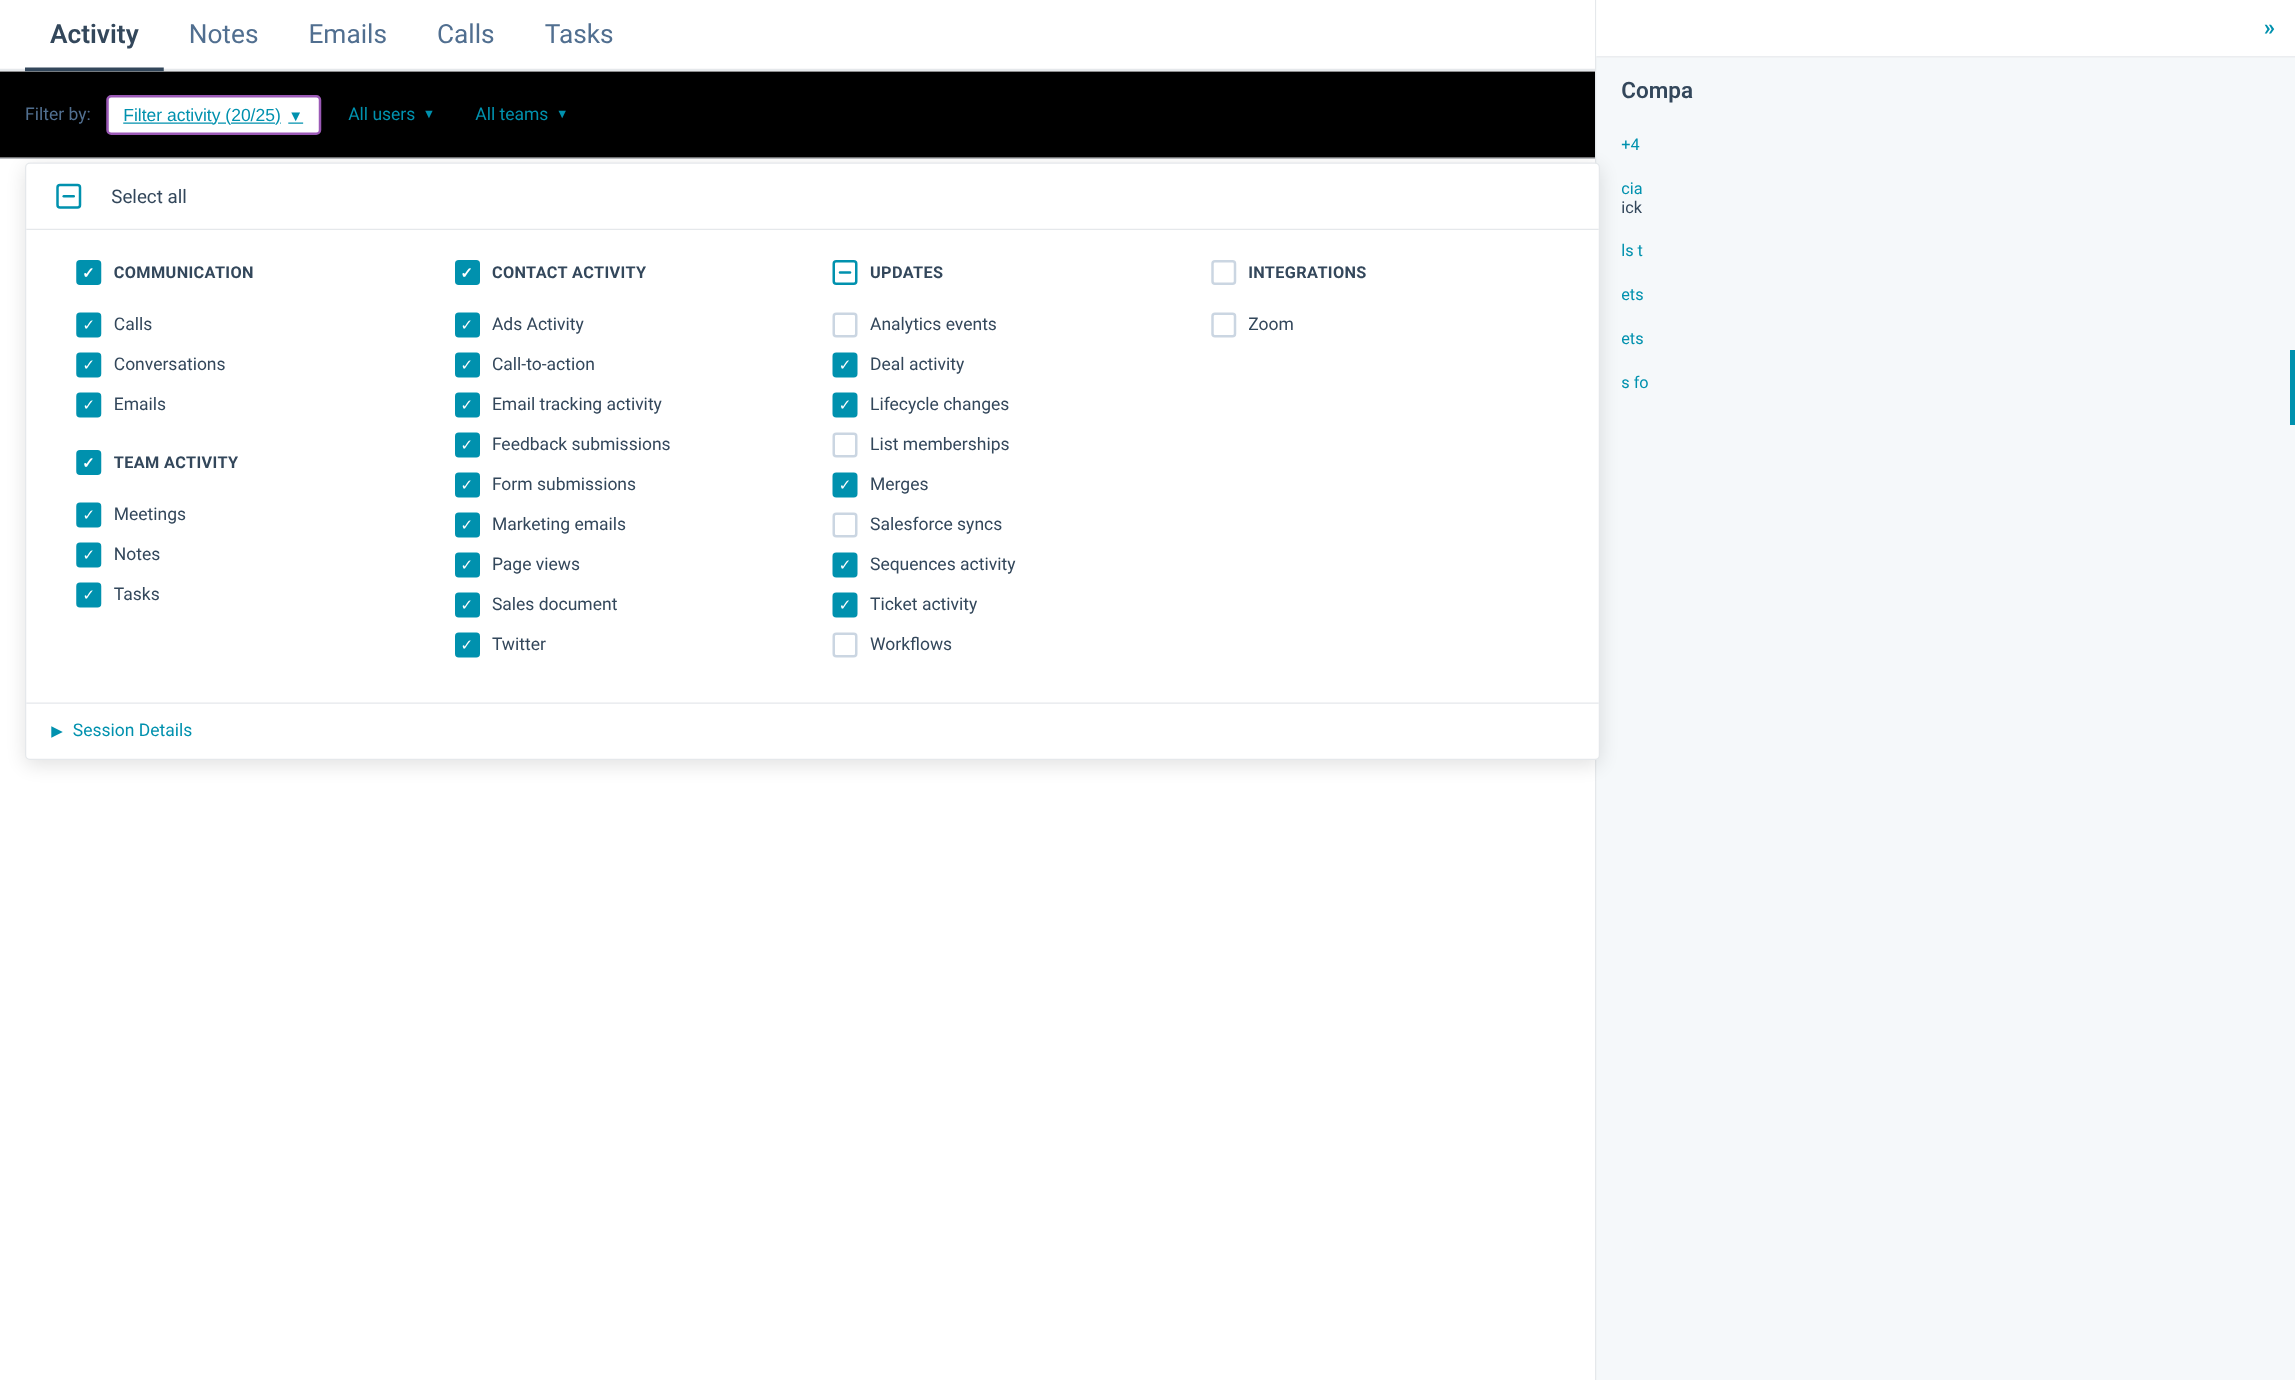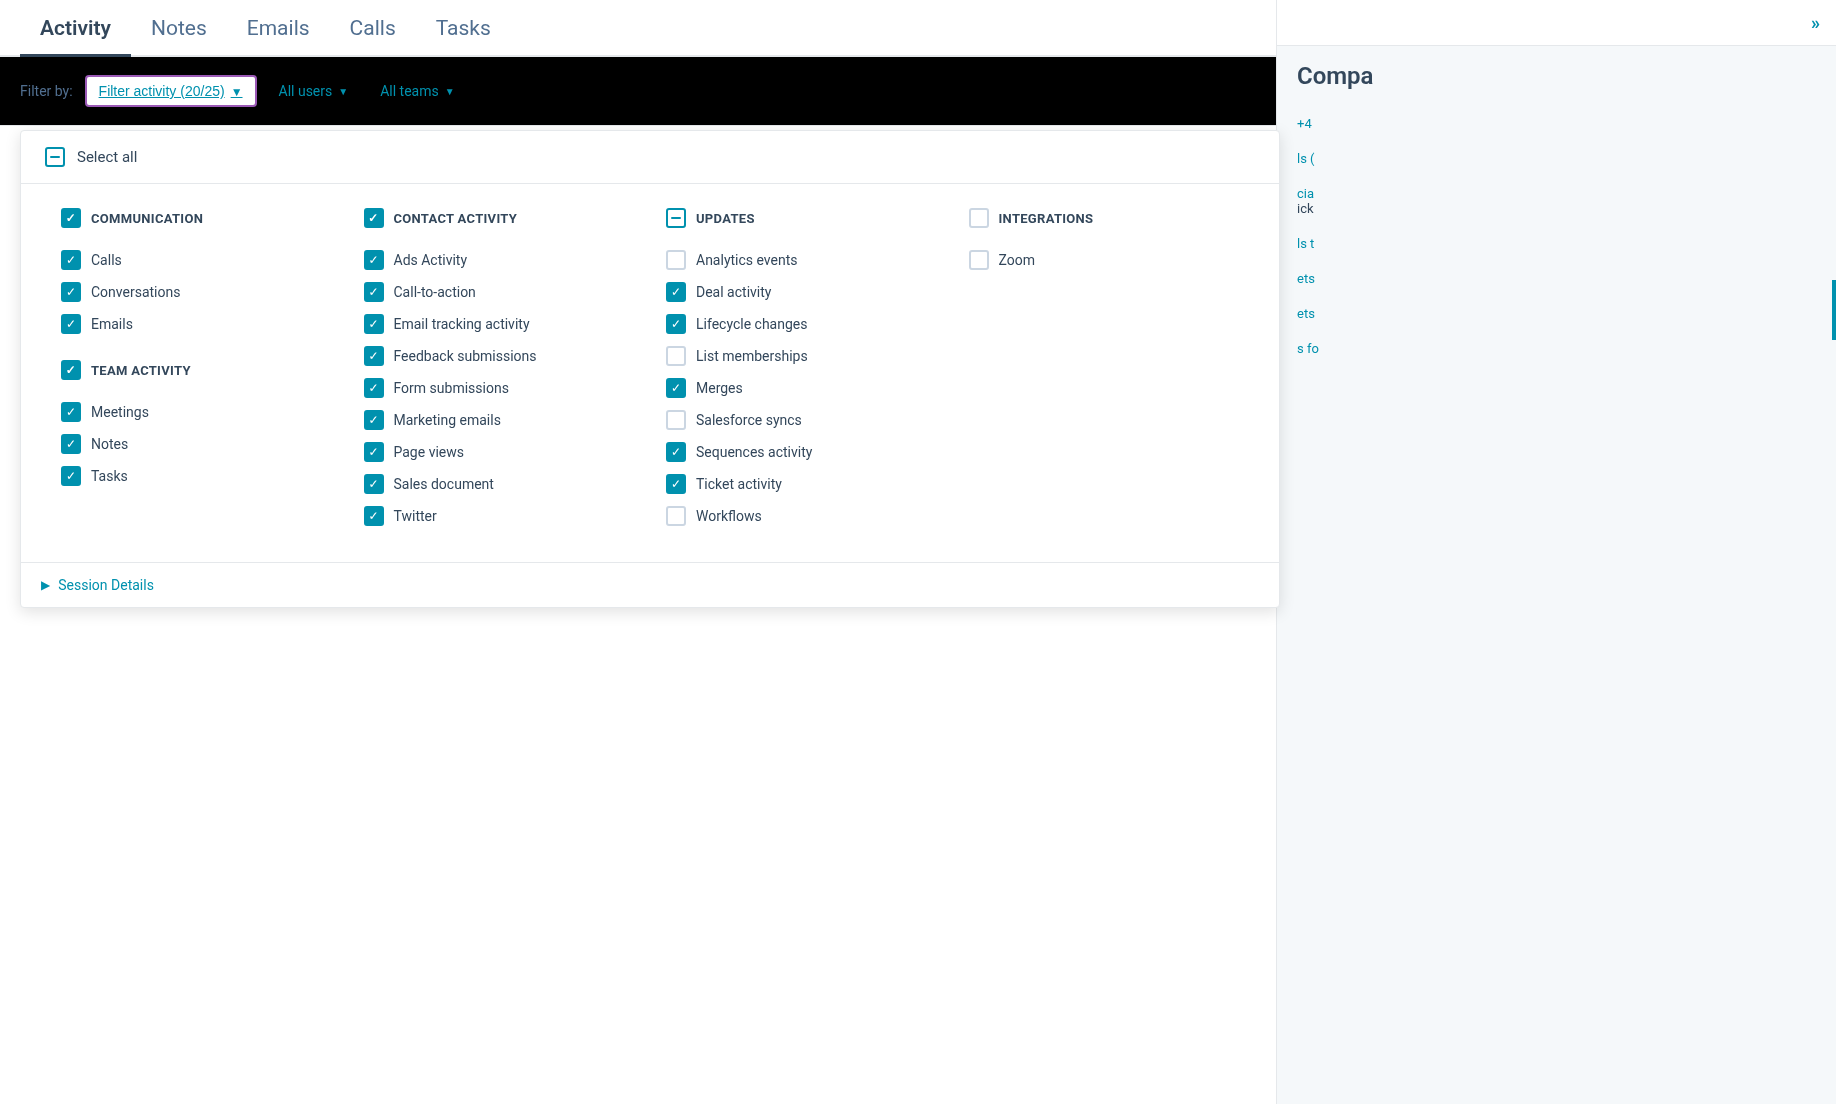--- a/index.html
+++ b/index.html
@@ -118,21 +118,21 @@
       background: #fff;
       border: 1px solid #e5e8eb;
       border-radius: 4px;
       box-shadow: 0 4px 16px rgba(0,0,0,0.12);
       z-index: 100;
     }
 
     .select-all-row {
       display: flex;
       align-items: center;
-      gap: 12px;
+      gap: 24px;
       padding: 16px 24px;
       border-bottom: 1px solid #e5e8eb;
       font-size: 15px;
       color: #33475b;
     }
 
     .checkbox-indeterminate {
       width: 20px;
       height: 20px;
       border: 2px solid #0091ae;
@@ -268,21 +268,21 @@
     }
 
     .sidebar-expand {
       color: #0091ae;
       font-size: 18px;
       cursor: pointer;
       font-weight: bold;
     }
 
     .sidebar-company-label {
-      font-size: 24px;
+      font-size: 18px;
       font-weight: 600;
       color: #33475b;
       padding: 16px 20px 8px;
     }
 
     .sidebar-teal-bar {
       width: 4px;
       height: 60px;
       background: #0091ae;
       position: absolute;
@@ -498,21 +498,20 @@
   </div>
 
   <div class="right-sidebar">
     <div class="sidebar-top-row">
       <span class="sidebar-expand">»</span>
     </div>
     <div class="sidebar-company-label">Compa</div>
     <div class="sidebar-teal-bar"></div>
     <div class="sidebar-right-items">
       <div class="sidebar-right-item">+4</div>
-      <div class="sidebar-right-item">ls (</div>
       <div class="sidebar-right-item">cia<br><span style="color:#33475b">ick</span></div>
       <div class="sidebar-right-item">ls t</div>
       <div class="sidebar-right-item">ets</div>
       <div class="sidebar-right-item">ets</div>
       <div class="sidebar-right-item">s fo</div>
     </div>
   </div>
 
 </div>
 

